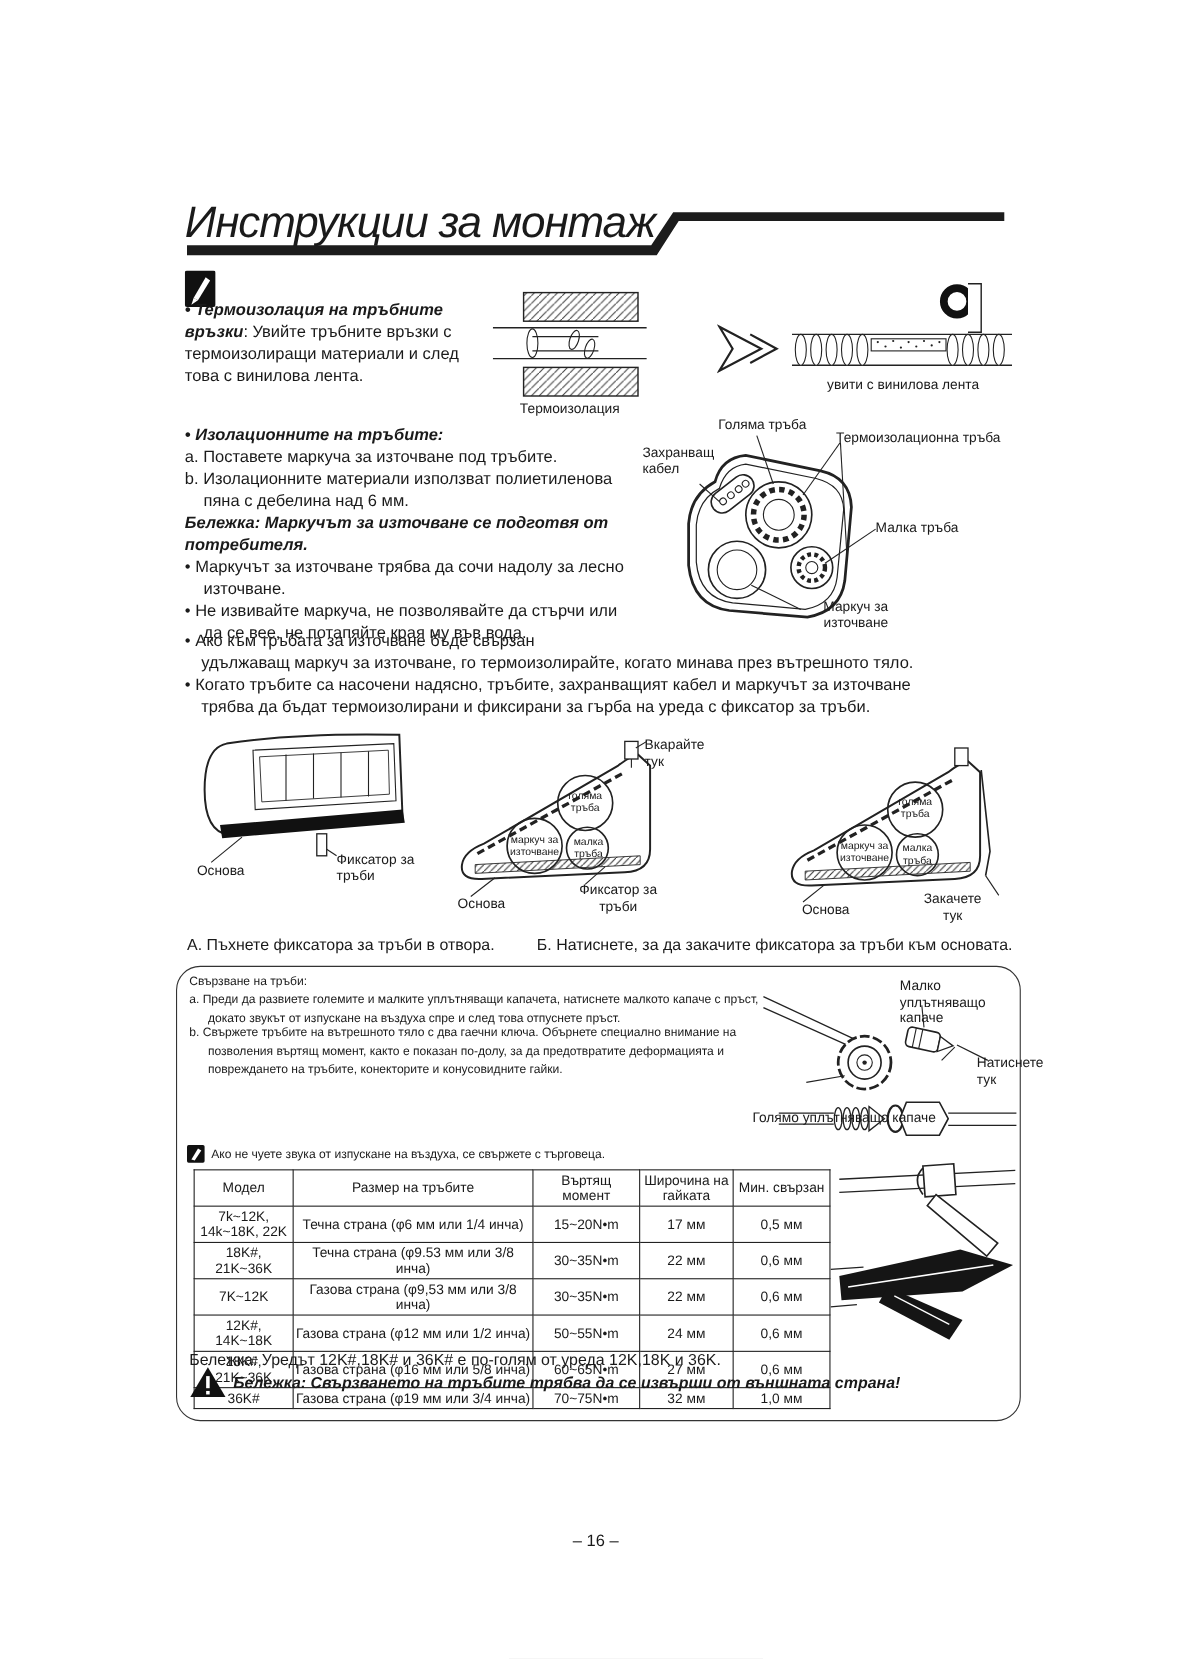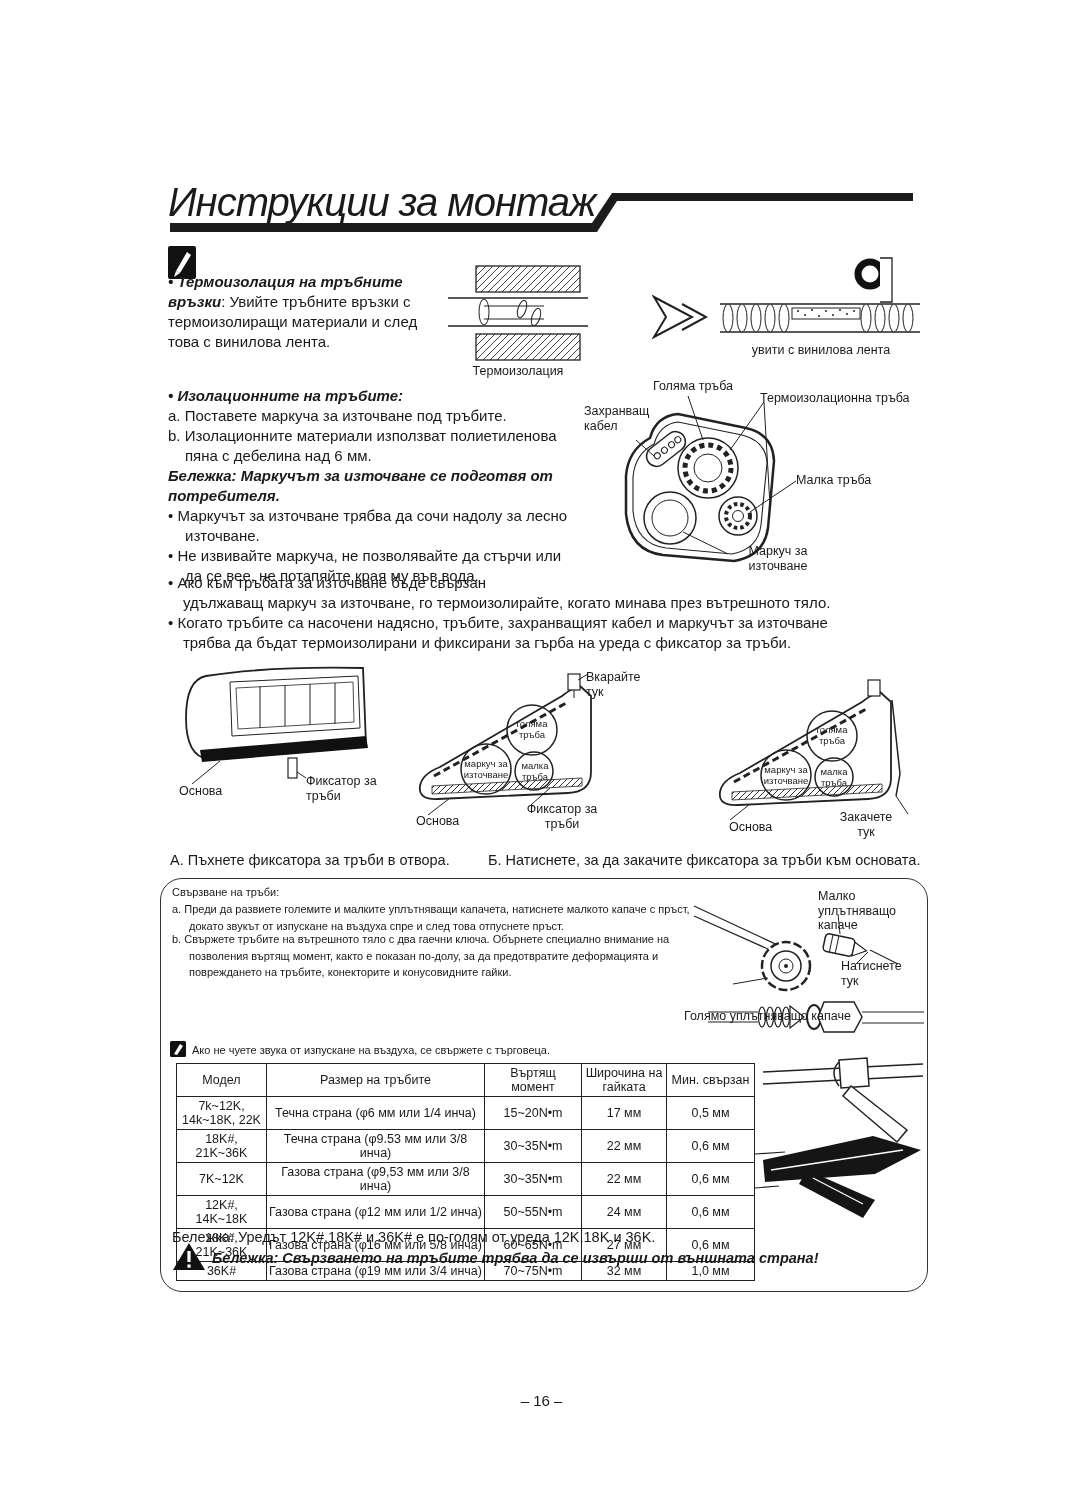--- a/index.html
+++ b/index.html
@@ -251,21 +251,21 @@
       <ellipse cx="90" cy="133" rx="3.5" ry="10"></ellipse>
         <ellipse cx="98" cy="133" rx="3.5" ry="10"></ellipse>
     </g>
     <polygon points="102,122 116,133 102,144" fill="#fff" stroke="#222" stroke-width="1.2"></polygon>
     <ellipse cx="126" cy="133" rx="7" ry="12" fill="#fff" stroke="#222" stroke-width="2"></ellipse>
     <polygon points="136,118 166,118 174,133 166,148 136,148 130,133" fill="#fff" stroke="#222" stroke-width="1.5"></polygon>
     <line x1="174" y1="128" x2="236" y2="128" stroke="#222" stroke-width="1.2"></line>
     <line x1="174" y1="139" x2="236" y2="139" stroke="#222" stroke-width="1.2"></line>
   </svg>
   <div class="abs lab" style="left:818px;top:889px;width:100px;">Малко уплътняващо капаче</div>
-  <div class="abs lab" style="left:841px;top:959px;width:80px;">Натиснете тук</div>
+  <div class="abs lab" style="left:888px;top:959px;width:80px;">Натиснете тук</div>
   <div class="abs lab" style="left:684px;top:981px;width:170px;margin-top:28px;">Голямо уплътняващо капаче</div>
 
   <svg class="abs" style="left:755px;top:1042px;" width="172" height="198">
     <line x1="8" y1="30" x2="168" y2="22" stroke="#222" stroke-width="1.3"></line>
     <line x1="8" y1="42" x2="168" y2="34" stroke="#222" stroke-width="1.3"></line>
     <polygon points="84,18 112,16 114,44 86,46" fill="#fff" stroke="#222" stroke-width="1.5"></polygon>
     <path d="M96,44 L152,88 L142,100 L88,54 Z" fill="#fff" stroke="#222" stroke-width="1.5"></path>
     <path d="M84,20 Q74,30 84,44" fill="none" stroke="#222" stroke-width="1.5"></path>
     <polygon points="8,118 118,94 166,108 120,132 10,140" fill="#151515"></polygon>
     <line x1="16" y1="128" x2="148" y2="108" stroke="#fff" stroke-width="1.5"></line>

